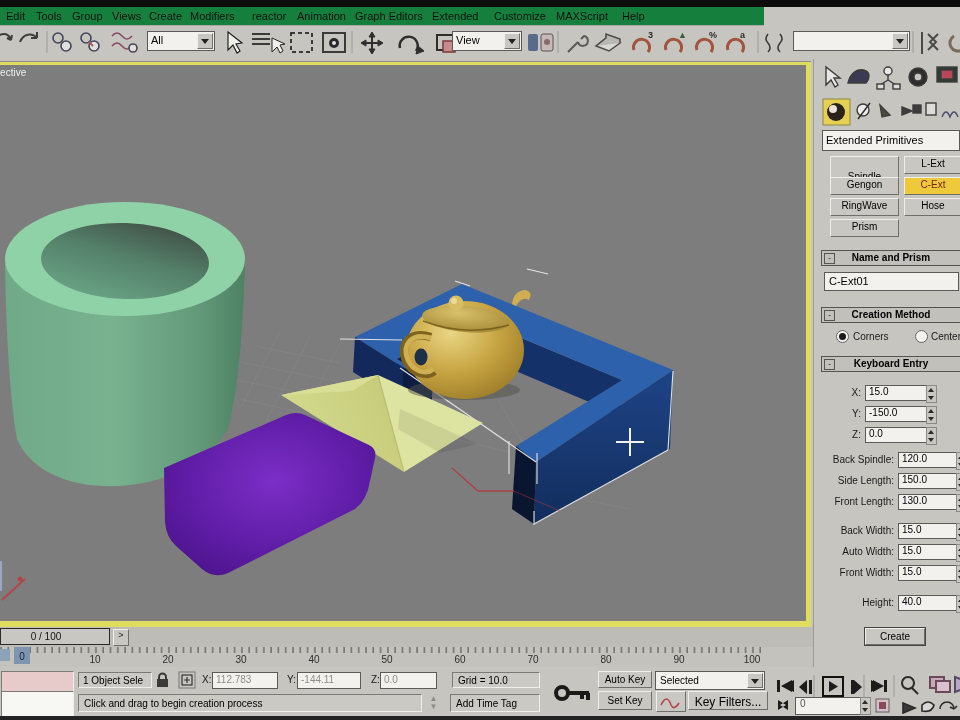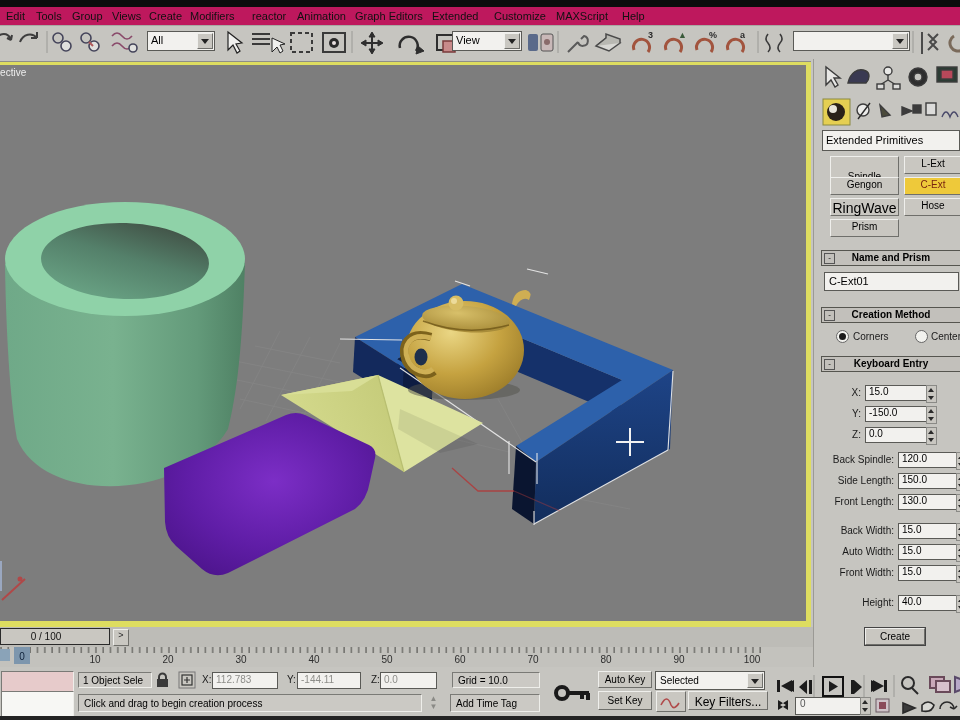--- a/index.html
+++ b/index.html
@@ -18,21 +18,21 @@
   .spinner:after{content:"";position:absolute;left:1px;bottom:2px;width:0;height:0;
     border-left:3px solid transparent;border-right:3px solid transparent;border-top:4px solid #2a2a2a;}
   .dda{position:absolute;left:3px;top:5px;width:0;height:0;
     border-left:4px solid transparent;border-right:4px solid transparent;border-top:5px solid #222;}
 </style>
 </head>
 <body>
 
 <div class="abs" style="left:0;top:0;width:960px;height:7px;background:#0c0c0c;"></div>
 
-<div class="abs" id="menubar" style="left:0;top:7px;width:960px;height:18px;background:#be185d;border-bottom:1px solid #a9a8a3;font-size:11px;color:#111;">
+<div class="abs" id="menubar" style="left:0;top:7px;width:764px;height:18px;background:#15803d;border-bottom:1px solid #a9a8a3;font-size:11px;color:#111;">
   <span class="abs" style="left:6px;top:3px;">Edit</span>
   <span class="abs" style="left:36px;top:3px;">Tools</span>
   <span class="abs" style="left:72px;top:3px;">Group</span>
   <span class="abs" style="left:112px;top:3px;">Views</span>
   <span class="abs" style="left:149px;top:3px;">Create</span>
   <span class="abs" style="left:190px;top:3px;">Modifiers</span>
   <span class="abs" style="left:252px;top:3px;">reactor</span>
   <span class="abs" style="left:297px;top:3px;">Animation</span>
   <span class="abs" style="left:355px;top:3px;">Graph Editors</span>
   <span class="abs" style="left:432px;top:3px;">Extended</span>
@@ -305,21 +305,21 @@
   </svg>
 
   <div class="abs fld" style="left:8px;top:71px;width:136px;height:19px;">
     <span style="font-size:11px;position:absolute;left:3px;top:3px;">Extended Primitives</span>
   </div>
 
   <div class="abs btn3d" style="left:16px;top:97px;width:67px;height:15px;font-size:10px;text-align:center;padding-top:14px;">Spindle</div>
   <div class="abs btn3d" style="left:90px;top:97px;width:56px;height:15px;font-size:10px;text-align:center;padding-top:1px;">L-Ext</div>
   <div class="abs btn3d" style="left:16px;top:118px;width:67px;height:15px;font-size:10px;text-align:center;padding-top:1px;">Gengon</div>
   <div class="abs btn3d" style="left:90px;top:118px;width:56px;height:15px;font-size:10px;text-align:center;padding-top:1px;background:#eec93a;color:#7a2410;">C-Ext</div>
-  <div class="abs btn3d" style="left:16px;top:139px;width:67px;height:15px;font-size:14px;text-align:center;padding-top:1px;">RingWave</div>
+  <div class="abs btn3d" style="left:16px;top:139px;width:67px;height:15px;font-size:10px;text-align:center;padding-top:1px;">RingWave</div>
   <div class="abs btn3d" style="left:90px;top:139px;width:56px;height:15px;font-size:10px;text-align:center;padding-top:1px;">Hose</div>
   <div class="abs btn3d" style="left:16px;top:160px;width:67px;height:15px;font-size:10px;text-align:center;padding-top:1px;">Prism</div>
 
   <div class="abs btn3d" style="left:7px;top:191px;width:138px;height:14px;border-color:#55554f;background:#c2c0bb;">
     <div class="abs" style="left:2px;top:2px;width:9px;height:9px;border:1px solid #555;font-size:8px;line-height:7px;text-align:center;">-</div>
     <div style="font-size:10px;font-weight:bold;text-align:center;padding-top:1px;">Name and Prism</div>
   </div>
   <div class="abs fld" style="left:10px;top:213px;width:133px;height:17px;">
     <span style="font-size:11px;position:absolute;left:4px;top:2px;">C-Ext01</span>
   </div>

